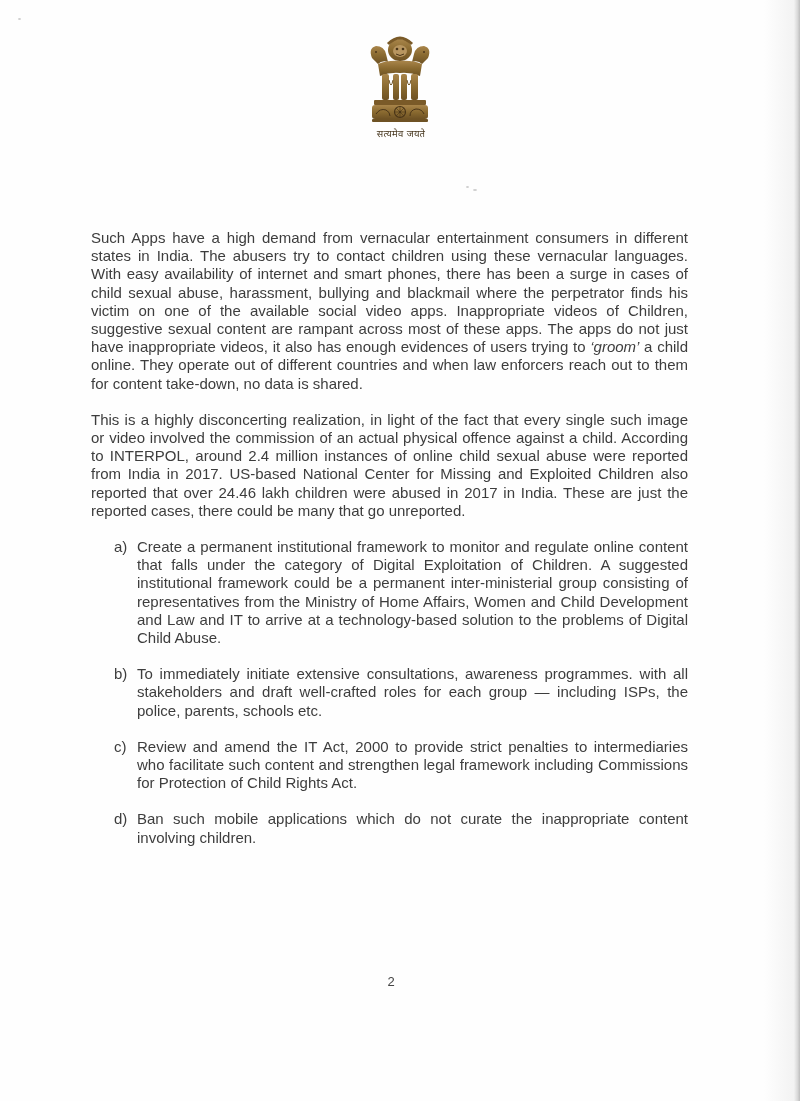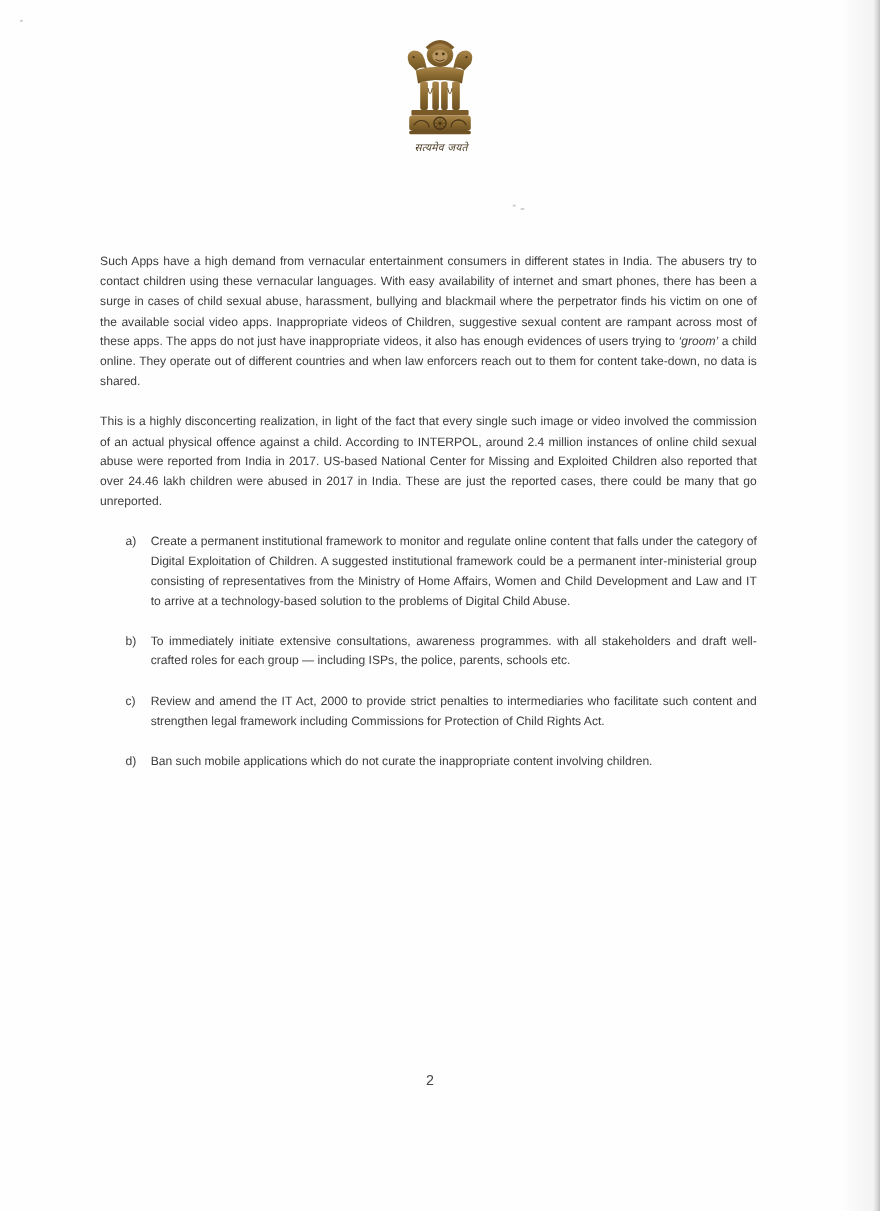--- a/index.html
+++ b/index.html
@@ -47,28 +47,27 @@
     .motto {
       position: absolute;
       left: 356px;
       top: 127px;
       width: 90px;
       text-align: center;
       font-family: "DejaVu Sans", sans-serif;
       font-size: 9.5px;
       color: #4a3a22;
       letter-spacing: 0.2px;
-      font-style: italic;
     }
     .content {
       position: absolute;
       left: 91px;
       top: 229px;
       width: 597px;
-      font-size: 11px;
+      font-size: 15px;
       line-height: 18.2px;
       text-align: justify;
       color: #3d3d3d;
     }
     .para {
       margin: 0 0 18px 0;
     }
     .para em { font-style: italic; }
     .list {
       margin: 0;

